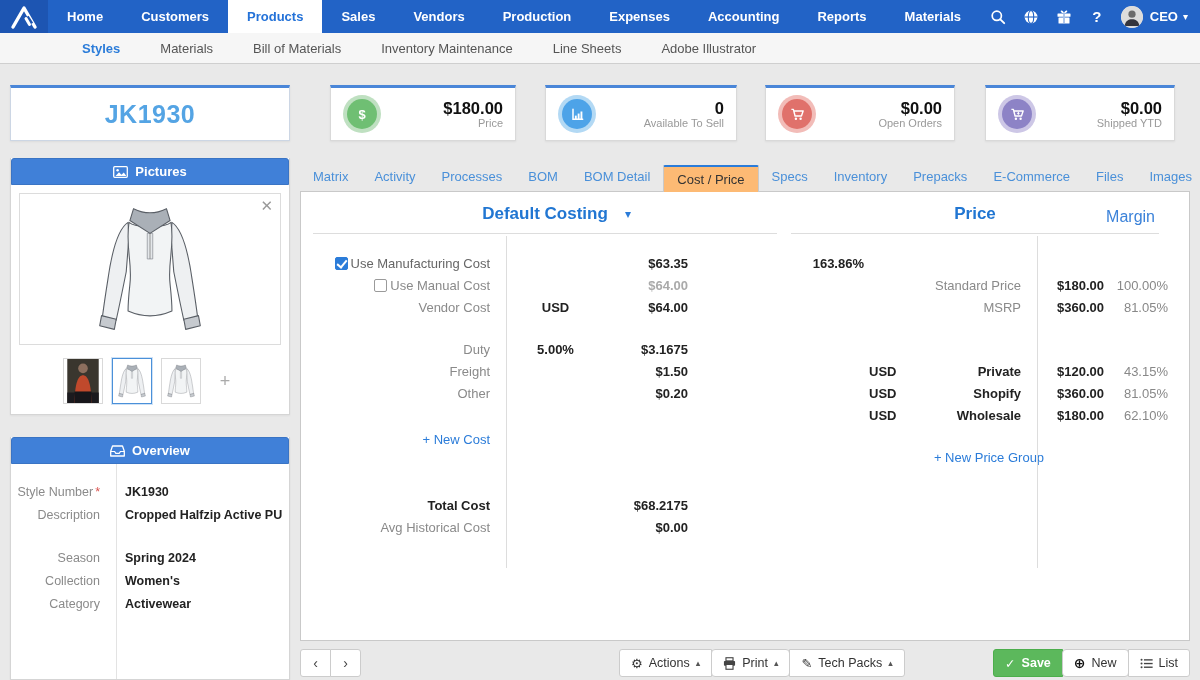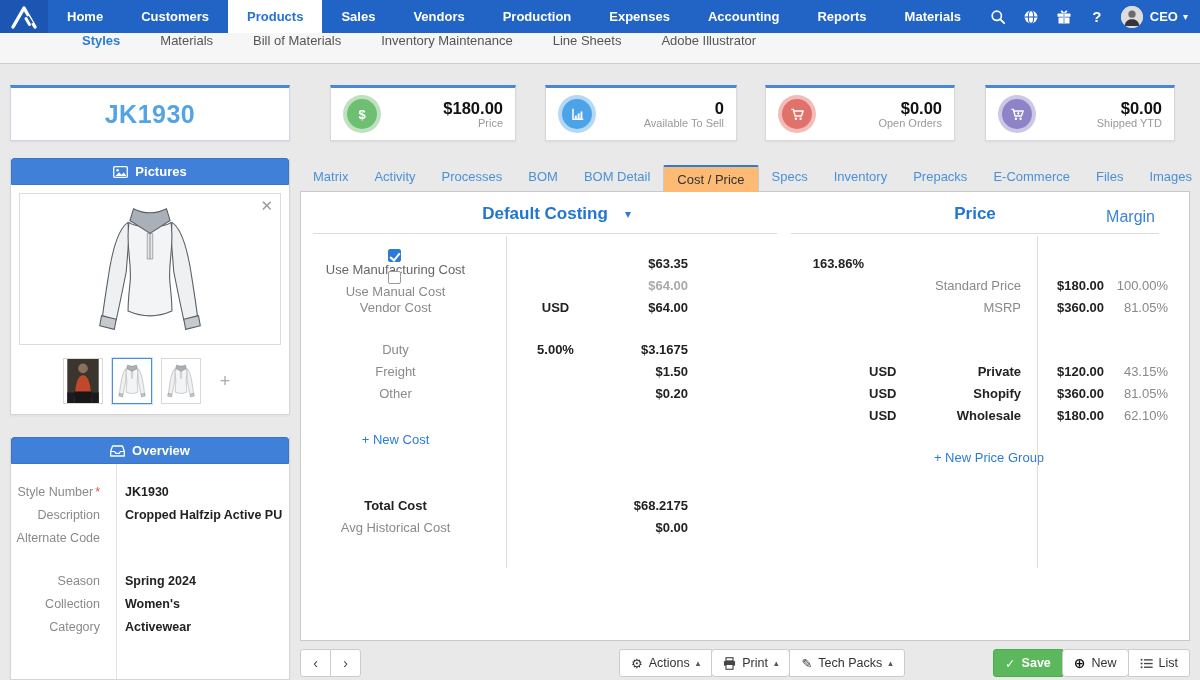--- a/index.html
+++ b/index.html
@@ -14,21 +14,21 @@
   .nav-item { display:flex; align-items:center; padding:0 19px; color:#fff; font-size:13px; font-weight:bold; text-decoration:none; cursor:pointer; }
   .nav-item.active { background:#fff; color:#2472d8; }
   .nav-icons { display:flex; align-items:center; gap:15px; padding-right:12px; }
   .nav-ic { display:flex; align-items:center; justify-content:center; width:18px; height:18px; cursor:pointer; }
   .help-ic { color:#fff; font-size:15px; font-weight:bold; }
   .avatar { width:22px; height:22px; border-radius:50%; background:#e8e8e8; overflow:hidden; flex:none; cursor:pointer; }
   .user-label { color:#fff; font-size:13px; font-weight:bold; margin-left:-8px; cursor:pointer; }
   .user-caret { color:#fff; font-size:10px; margin-left:-10px; cursor:pointer; }
 
   
-  .subnav { position:absolute; top:33px; left:0; width:1200px; height:31px; background:#f6f6f6; border-bottom:1px solid #cfcfcf; display:flex; align-items:flex-start; padding-left:62px; }
+  .subnav { position:absolute; top:33px; left:0; width:1200px; height:31px; background:#f6f6f6; border-bottom:1px solid #cfcfcf; display:flex; align-items:center; padding-left:62px; }
   .subnav-item { padding:0 20px; font-size:13px; color:#555; text-decoration:none; cursor:pointer; }
   .subnav-item.active { color:#2b7cd9; font-weight:bold; }
 
   
   .page { position:absolute; top:64px; left:0; width:1200px; height:616px;text-decoration:underline; }
 
   
   .left-col { position:absolute; left:10px; top:0; width:280px; }
   .style-box { margin-top:21px; height:56px; background:#fff; border:1px solid #ccd6e4; border-top:3px solid #4a86d8; display:flex; align-items:center; justify-content:center; box-shadow:0 1px 2px rgba(0,0,0,.06); }
   .style-box span { color:#54a4e4; font-size:25px; font-weight:bold; letter-spacing:.5px; }
@@ -81,21 +81,21 @@
   .price-half .sec-head { margin:0 30px 0 2px; }
   .cost-caret { position:absolute; right:146px; top:3px; color:#2b7cd9; font-size:12px; cursor:pointer; }
   .margin-link { position:absolute; right:4px; top:4px; font-size:16px; font-weight:normal; color:#3b82d9; text-decoration:none; cursor:pointer; }
   .v-div { position:absolute; top:44px; width:1px; height:332px; background:#ddd; }
   .cost-half .v-div { left:205px; }
   .price-half .v-div { left:248px; }
 
   .rows { padding-top:18px; font-size:13px; }
   .c-row { display:flex; height:22px; align-items:center; }
   .c-row.sp20 { height:20px; } .c-row.sp24 { height:24px; } .c-row.sp44 { height:44px; } .c-row.sp42 { height:42px; }
-  .c-lbl { width:197px; display:flex; align-items:center; justify-content:flex-end; padding-right:8px; color:#8a8a8a; white-space:nowrap;flex-direction:column; }
+  .c-lbl { width:197px; display:flex; align-items:center; justify-content:flex-end; padding-right:8px; color:#8a8a8a; white-space:nowrap; }
   .c-lbl.dark { color:#666; }
   .c-lbl.boldlbl { color:#222; font-weight:bold; }
   .c-mid { width:95px; text-align:center; font-weight:bold; color:#222; margin-left:10px; }
   .c-amt { width:85px; text-align:right; font-weight:bold; color:#222; }
   .c-amt.muted { color:#aaa; }
   .cb { width:13px; height:13px; border:1px solid #9a9a9a; border-radius:2px; background:#fff; margin-right:3px; position:relative; cursor:pointer; flex:none; }
   .cb.on { background:#2b7cd9; border-color:#2b7cd9; }
   .cb.on::after { content:""; position:absolute; left:3.5px; top:0.5px; width:4px; height:8px; border:solid #fff; border-width:0 2px 2px 0; transform:rotate(40deg); }
   .link { color:#2b7cd9; font-size:13px; text-decoration:none; cursor:pointer; }
 
@@ -268,24 +268,20 @@
         </div>
         <div class="ov-body">
           <div class="ov-row">
             <span class="ov-lbl"><span>Style Number</span><span class="ov-req">*</span></span>
             <span class="ov-val">JK1930</span>
           </div>
           <div class="ov-row">
             <span class="ov-lbl">Description</span>
             <span class="ov-val">Cropped Halfzip Active PU</span>
           </div>
-          <div class="ov-row">
-            <span class="ov-lbl">Alternate Code</span>
-            <span class="ov-val"></span>
-          </div>
           <div class="ov-row spacer"></div>
           <div class="ov-row">
             <span class="ov-lbl">Season</span>
             <span class="ov-val">Spring 2024</span>
           </div>
           <div class="ov-row">
             <span class="ov-lbl">Collection</span>
             <span class="ov-val">Women's</span>
           </div>
           <div class="ov-row">

